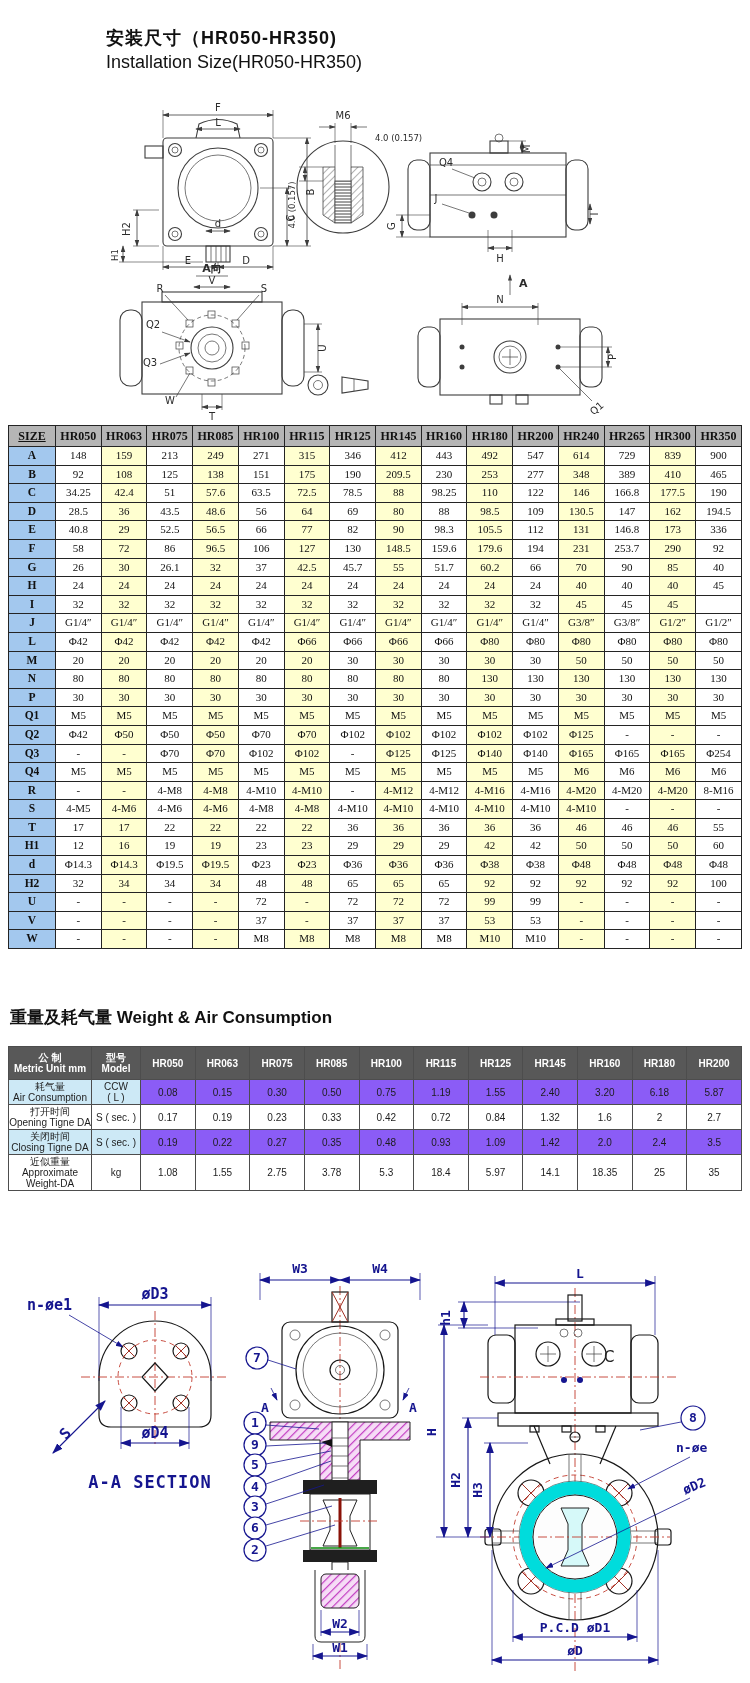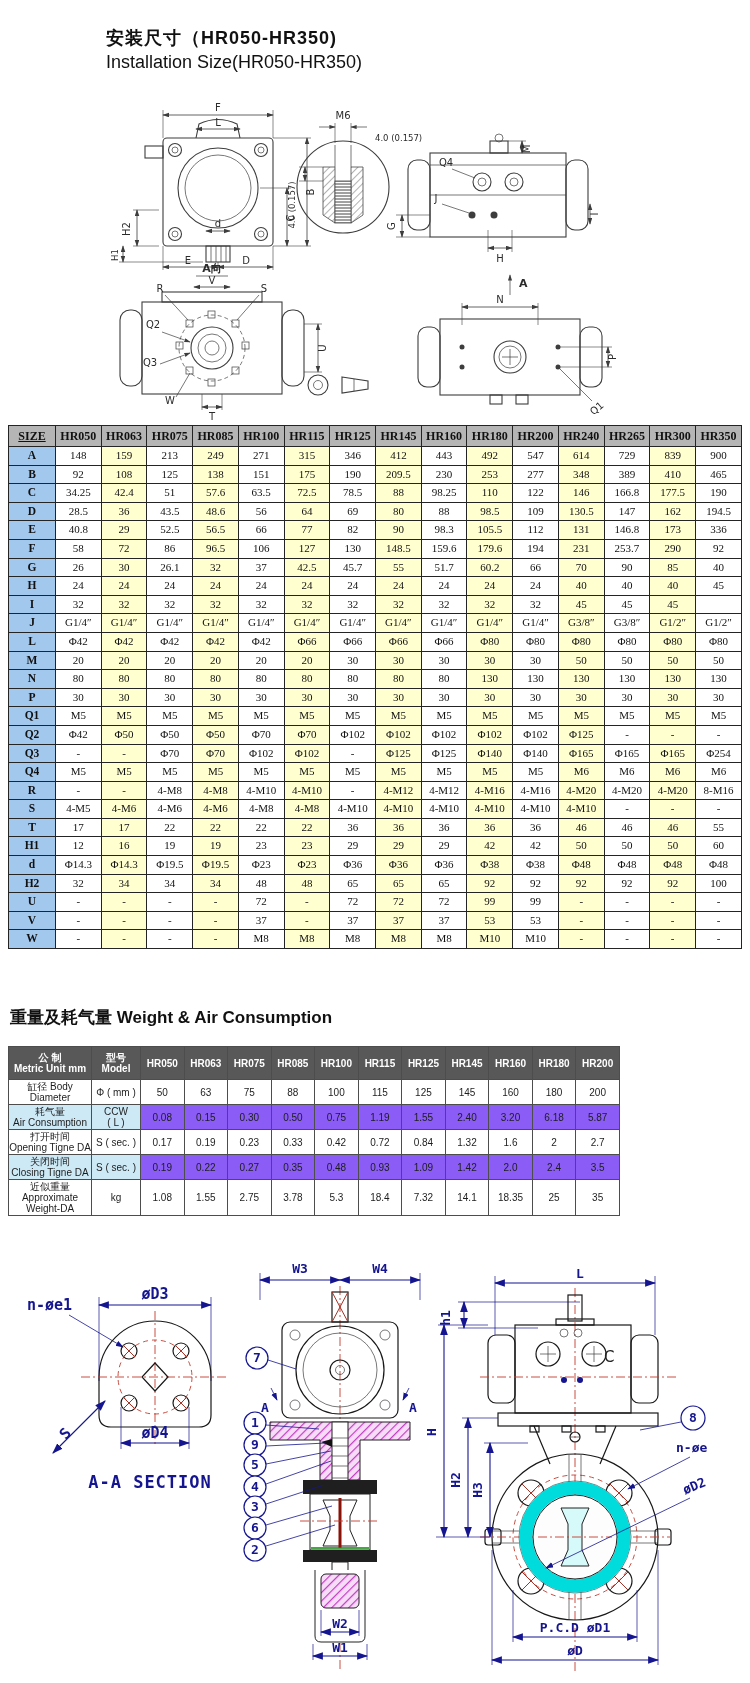--- a/index.html
+++ b/index.html
@@ -40,21 +40,21 @@
              table-layout:fixed;font-family:"Liberation Serif",serif;}
   .dim-table th,.dim-table td{border:1px solid #242424;text-align:center;padding:0;
              font-size:11px;height:17.6px;line-height:17.6px;overflow:hidden;white-space:nowrap;}
   .dim-table thead th{background:#b5b5b5;font-size:12px;font-weight:700;height:20px;line-height:20px;}
   .dim-table thead th:first-child{width:46px;text-decoration:underline;}
   .dim-table tbody th{background:#a3c8ee;font-weight:700;font-size:11.5px;}
   .dim-table td.y{background:#ffffd0;}
 
   
   .w-title{position:absolute;left:10px;top:1006px;font-size:17px;font-weight:700;}
-  .weight-table{position:absolute;left:8px;top:1046px;width:612px;border-collapse:collapse;
+  .weight-table{position:absolute;left:8px;top:1046px;width:734px;border-collapse:collapse;
                 table-layout:fixed;font-size:10px;color:#1d1d1d;}
   .weight-table th,.weight-table td{border:1px solid #4d4d4d;text-align:center;
                 padding:1px 0;line-height:11px;overflow:hidden;}
   .weight-table thead th{background:#585858;color:#fff;font-weight:700;height:30px;}
   .weight-table tbody tr{height:25px;}
   .weight-table tr.shaded td,.weight-table tr.shaded th{background:#8b5cf6;}
   .weight-table tbody th{font-weight:400;background:#fff;}
   .weight-table tr.shaded th{background:#cde9f6;}
 </style>
 </head>
@@ -799,35 +799,20 @@
           <th>HR100</th>
           <th>HR115</th>
           <th>HR125</th>
           <th>HR145</th>
           <th>HR160</th>
           <th>HR180</th>
           <th>HR200</th>
         </tr>
       </thead>
     <tbody>
-        <tr>
-          <th>缸径  Body Diameter</th>
-          <th>Φ ( mm )</th>
-          <td>50</td>
-          <td>63</td>
-          <td>75</td>
-          <td>88</td>
-          <td>100</td>
-          <td>115</td>
-          <td>125</td>
-          <td>145</td>
-          <td>160</td>
-          <td>180</td>
-          <td>200</td>
-        </tr>
         <tr class="shaded">
           <th>耗气量<br>Air Consumption</th>
           <th>CCW<br>( L )</th>
           <td>0.08</td>
           <td>0.15</td>
           <td>0.30</td>
           <td>0.50</td>
           <td>0.75</td>
           <td>1.19</td>
           <td>1.55</td>
@@ -868,21 +853,21 @@
         </tr>
         <tr>
           <th>近似重量<br>Approximate Weight-DA</th>
           <th>kg</th>
           <td>1.08</td>
           <td>1.55</td>
           <td>2.75</td>
           <td>3.78</td>
           <td>5.3</td>
           <td>18.4</td>
-          <td>7.32</td>
+          <td>5.97</td>
           <td>14.1</td>
           <td>18.35</td>
           <td>25</td>
           <td>35</td>
         </tr>
       </tbody>
   </table>
 
   <div class="bot-draw">
 

